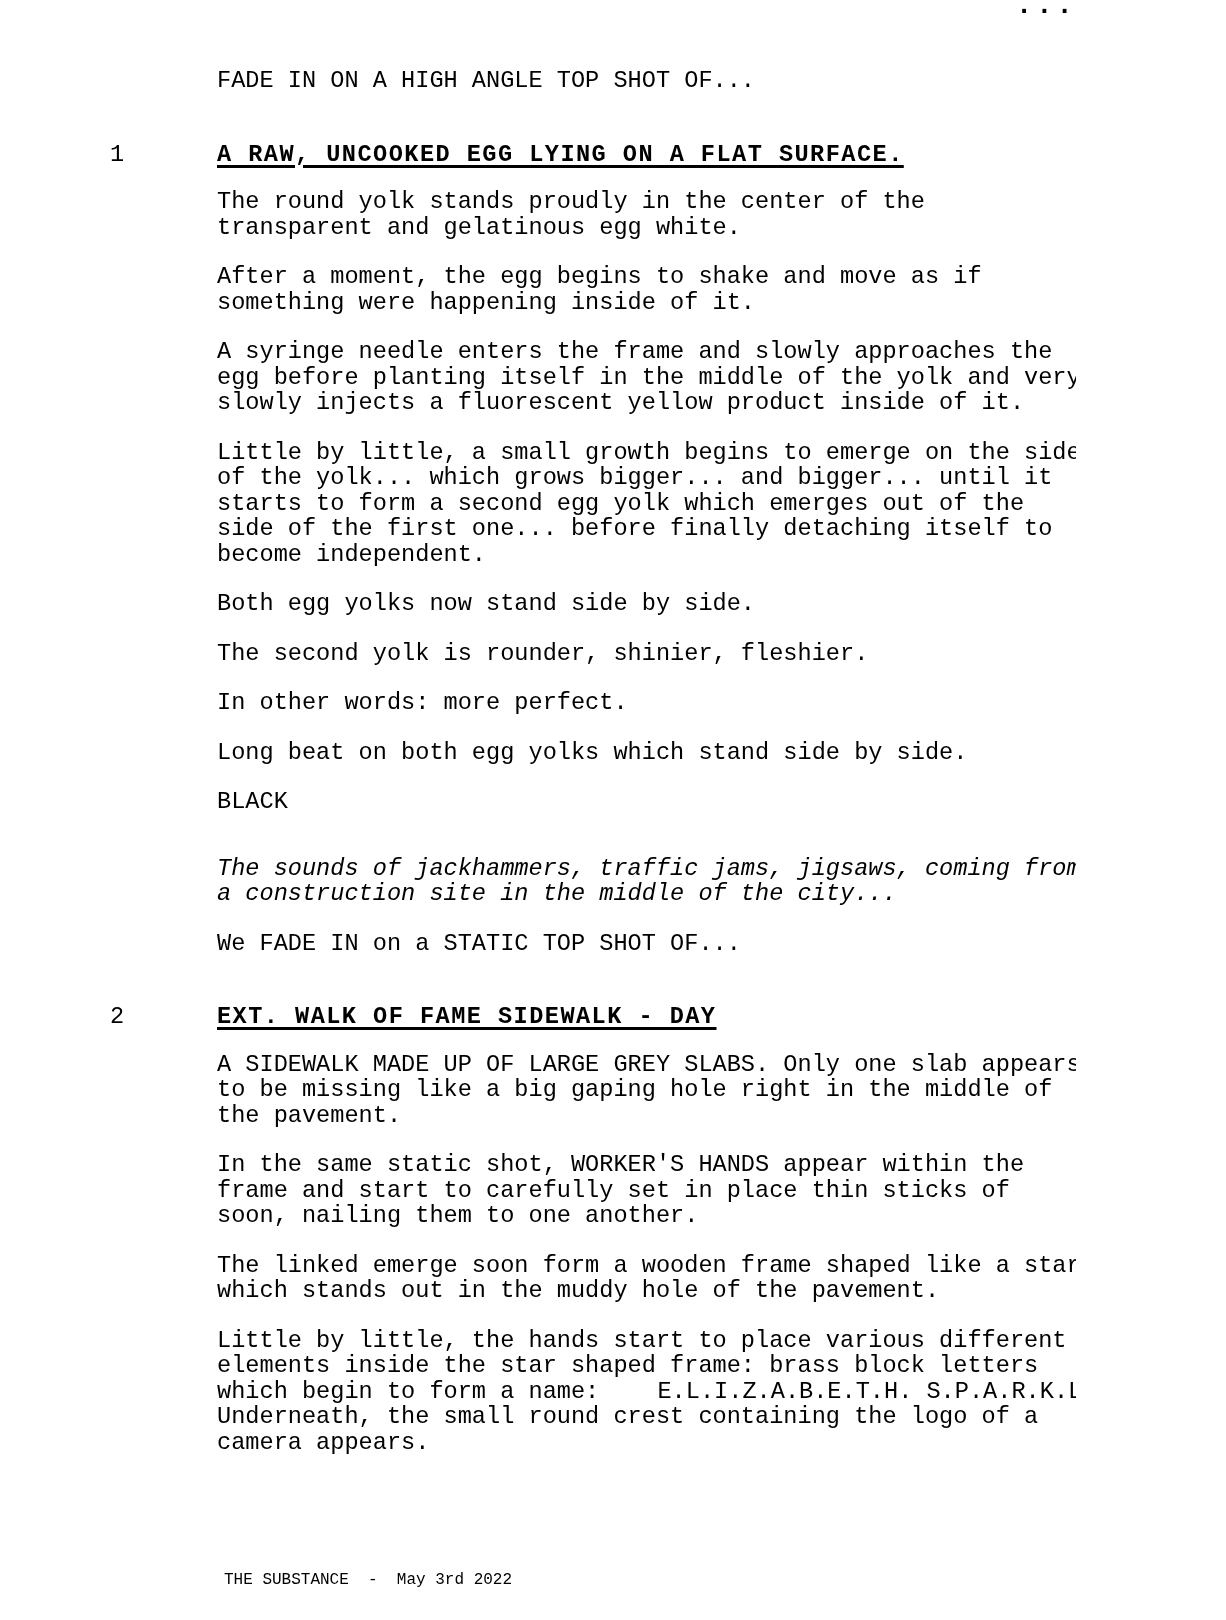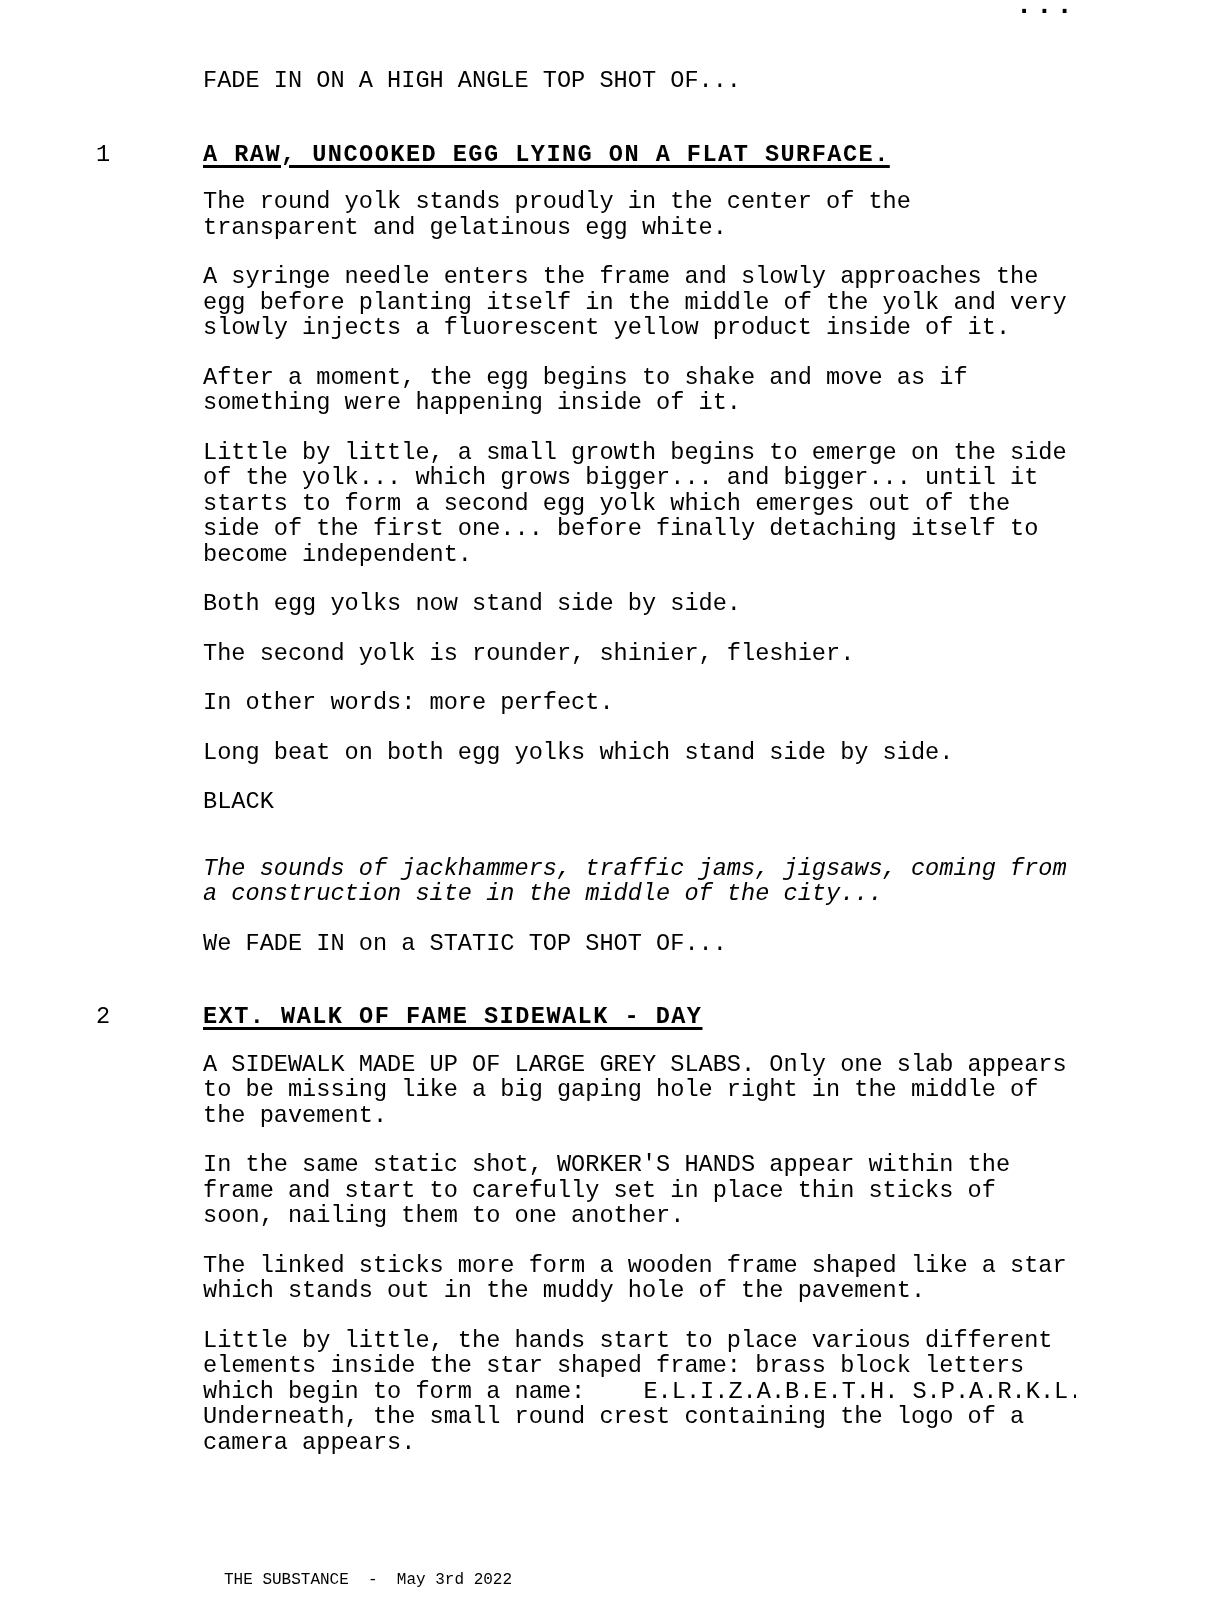--- a/index.html
+++ b/index.html
@@ -16,21 +16,21 @@
     position: absolute;
     left: 1016px;
     top: -9px;
     font-size: 27px;
     letter-spacing: 4px;
     font-weight: bold;
     white-space: pre;
   }
   .content {
     position: absolute;
-    left: 203px;
+    left: 217px;
     top: 68px;
     width: 940px;
   }
   .action {
     white-space: pre;
     font-size: 23.6px;
     line-height: 25.5px;
     margin: 0 0 24px 0;
   }
   .italic { font-style: italic; }
@@ -87,25 +87,25 @@
   <div class="top-cutoff">...sc</div>
 
   <div class="content">
 
     <div class="action">FADE IN ON A HIGH ANGLE TOP SHOT OF...</div>
 
     <div class="heading-row"><span class="scene-num num-left">1</span><span class="scene-heading">A RAW, UNCOOKED EGG LYING ON A FLAT SURFACE.</span><span class="scene-num num-right">1</span></div>
 
     <div class="action">The round yolk stands proudly in the center of the
 transparent and gelatinous egg white.</div>
+    <div class="action">After a moment, the egg begins to shake and move as if
+something were happening inside of it.</div>
     <div class="action">A syringe needle enters the frame and slowly approaches the
 egg before planting itself in the middle of the yolk and very
 slowly injects a fluorescent yellow product inside of it.</div>
-    <div class="action">After a moment, the egg begins to shake and move as if
-something were happening inside of it.</div>
     <div class="action">Little by little, a small growth begins to emerge on the side
 of the yolk... which grows bigger... and bigger... until it
 starts to form a second egg yolk which emerges out of the
 side of the first one... before finally detaching itself to
 become independent.</div>
     <div class="action">Both egg yolks now stand side by side.</div>
     <div class="action">The second yolk is rounder, shinier, fleshier.</div>
     <div class="action">In other words: more perfect.</div>
     <div class="action">Long beat on both egg yolks which stand side by side.</div>
     <div class="action black-gap">BLACK</div>
@@ -114,21 +114,21 @@
     <div class="action">We FADE IN on a STATIC TOP SHOT OF...</div>
 
     <div class="heading-row"><span class="scene-num num-left">2</span><span class="scene-heading">EXT. WALK OF FAME SIDEWALK - DAY</span><span class="scene-num num-right">2</span></div>
 
     <div class="action">A SIDEWALK MADE UP OF LARGE GREY SLABS. Only one slab appears
 to be missing like a big gaping hole right in the middle of
 the pavement.</div>
     <div class="action">In the same static shot, WORKER'S HANDS appear within the
 frame and start to carefully set in place thin sticks of
 soon, nailing them to one another.</div>
-    <div class="action">The linked sticks more form a wooden frame shaped like a star
+    <div class="action">The linked emerge soon form a wooden frame shaped like a star
 which stands out in the muddy hole of the pavement.</div>
     <div class="action"><span>Little by little, the hands start to place various different
 elements inside the star shaped frame: brass block letters
 which begin to form a name: </span><span class="name-underline">E.L.I.Z.A.B.E.T.H. S.P.A.R.K.L.E</span><span>
 Underneath, the small round crest containing the logo of a
 camera appears.</span></div>
 
   </div>
 
   <div class="footer-left">THE SUBSTANCE  -  May 3rd 2022</div>

